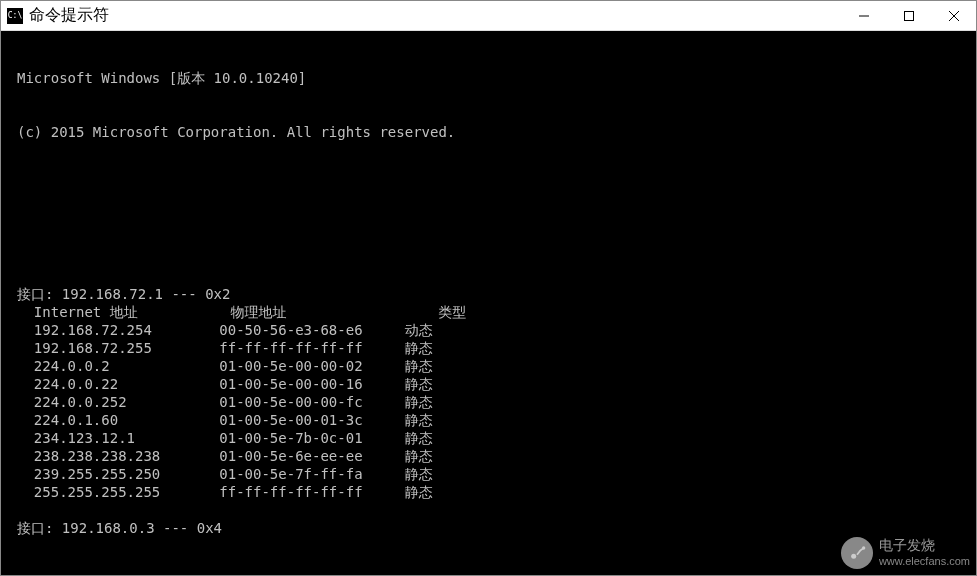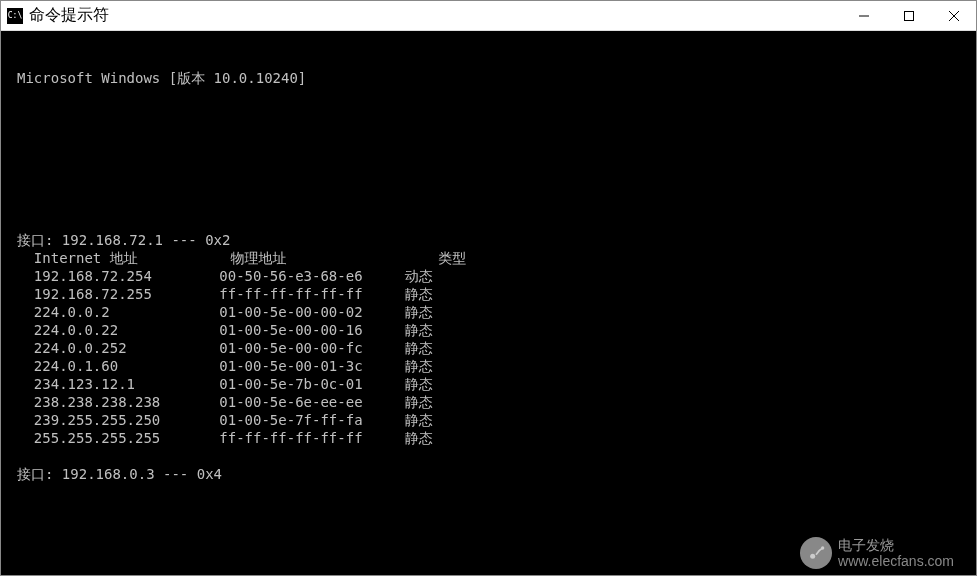--- a/index.html
+++ b/index.html
@@ -71,41 +71,41 @@
       font-size: 14px;
       line-height: 18px;
       padding: 2px 0 0 0;
       white-space: pre;
       overflow: hidden;
       position: relative;
     }
     .line { white-space: pre; padding-left: 16px; }
     .watermark {
       position: absolute;
-      right: 16px;
+      right: 0;
       bottom: 6px;
       display: flex;
       align-items: center;
       gap: 6px;
       color: #9a9a9a;
       font-family: "Microsoft YaHei", sans-serif;
       font-size: 14px;
       padding-right: 6px;
     }
     .wm-logo {
       width: 32px;
       height: 32px;
       border-radius: 50%;
       background: #888;
       display: flex;
       align-items: center;
       justify-content: center;
     }
     .wm-text-block { display: flex; flex-direction: column; line-height: 16px; }
-    .wm-url { font-size: 14px; color: #888; }
+    .wm-url { font-size: 11px; color: #888; }
   </style>
 </head>
 <body>
 
 <div class="window">
   <div class="titlebar">
     <div class="title-left">
       <span class="cmd-icon">C:\</span>
       <span class="title-text">命令提示符</span>
     </div>
@@ -124,20 +124,21 @@
         <svg width="10" height="10" viewBox="0 0 10 10">
             <line x1="0" y1="0" x2="10" y2="10" stroke="#000" stroke-width="1"></line>
             <line x1="10" y1="0" x2="0" y2="10" stroke="#000" stroke-width="1"></line>
           </svg>
       </div>
     </div>
   </div>
 
   <div class="terminal">
     <div class="line">Microsoft Windows [版本 10.0.10240]</div>
+    <div class="line">(c) 2015 Microsoft Corporation. All rights reserved.</div>
     <div class="line"> </div>
     <div class="line"> </div>
     <div id="arp-output"><div class="line">接口: 192.168.72.1 --- 0x2</div><div class="line">  Internet 地址           物理地址                  类型</div><div class="line">  192.168.72.254        00-50-56-e3-68-e6     动态</div><div class="line">  192.168.72.255        ff-ff-ff-ff-ff-ff     静态</div><div class="line">  224.0.0.2             01-00-5e-00-00-02     静态</div><div class="line">  224.0.0.22            01-00-5e-00-00-16     静态</div><div class="line">  224.0.0.252           01-00-5e-00-00-fc     静态</div><div class="line">  224.0.1.60            01-00-5e-00-01-3c     静态</div><div class="line">  234.123.12.1          01-00-5e-7b-0c-01     静态</div><div class="line">  238.238.238.238       01-00-5e-6e-ee-ee     静态</div><div class="line">  239.255.255.250       01-00-5e-7f-ff-fa     静态</div><div class="line">  255.255.255.255       ff-ff-ff-ff-ff-ff     静态</div><div class="line"> </div><div class="line">接口: 192.168.0.3 --- 0x4</div></div>
 
     <div class="watermark">
       <div class="wm-logo">
         <svg width="20" height="20" viewBox="0 0 24 24">
             <circle cx="8" cy="16" r="3" fill="#ccc"></circle>
             <path d="M12 14 Q16 8 20 6" stroke="#ccc" stroke-width="2" fill="none"></path>
             <circle cx="20" cy="6" r="2" fill="#ccc"></circle>

